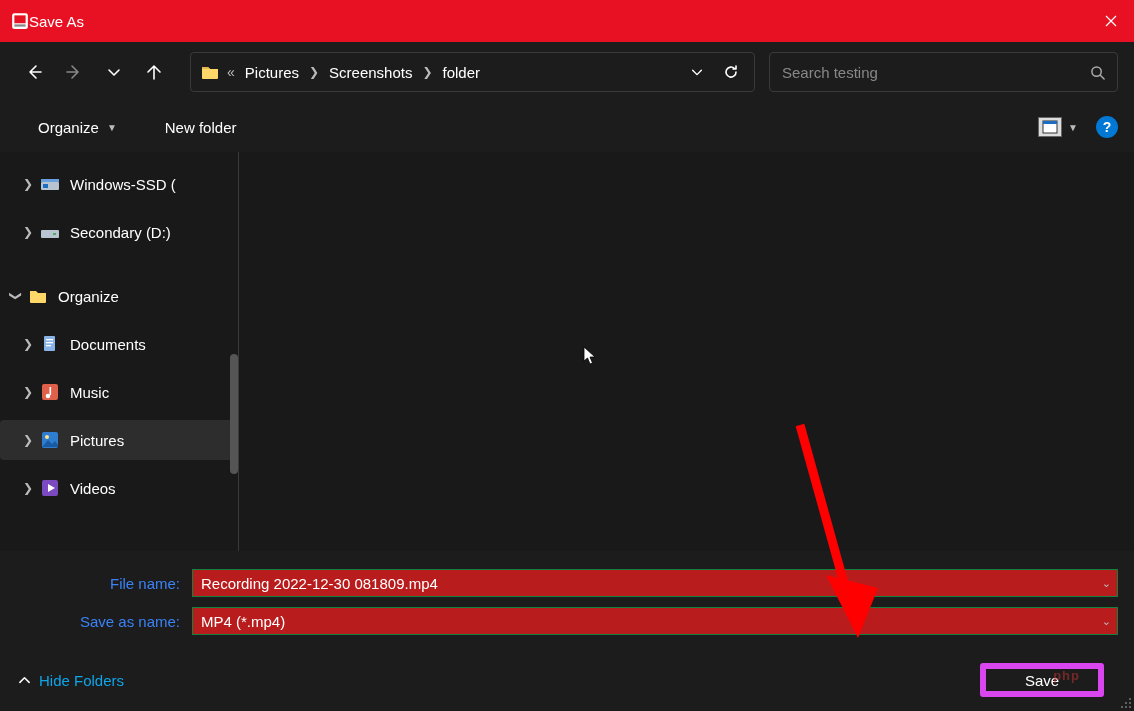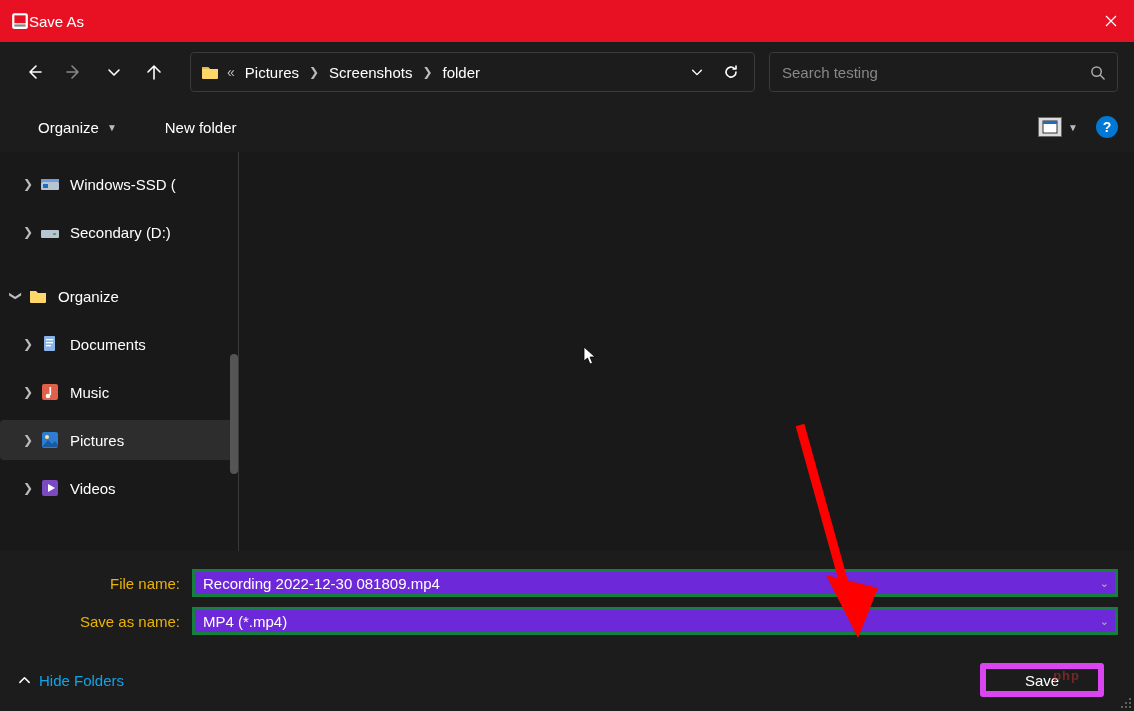--- a/index.html
+++ b/index.html
@@ -47,22 +47,22 @@
 .tree-item.indent1 { padding-left: 20px; }
 .tree-item.indent0 { padding-left: 8px; }
 .scroll-thumb { position:absolute; right:0; top:202px; width:8px; height:120px; background:#555; border-radius:4px; }
 .divider-v { width: 1px; background: #3a3a3a; }
 .content { flex: 1; background: #191919; display:flex; justify-content:center; padding-top:30px; color:#fff; font-size:15px; position:relative; }
 .cursor { position:absolute; left:344px; top:194px; width:14px; height:20px; }
 
 
 .formarea { background: #1c1c1c; padding: 18px 16px 4px 16px; }
 .form-row { display:flex; align-items:center; margin-bottom:10px; }
-.form-label { width: 176px; text-align:right; color:#eab308; font-size:15px; padding-right:12px; }
-.form-field { flex:1; height:28px; border:3px solid #15803d; background:#6d28d9; color:#fff; display:flex; align-items:center; padding:0 8px; font-size:15px; position:relative; }
+.form-label { width: 176px; text-align:right; color:#3b82f6; font-size:15px; padding-right:12px; }
+.form-field { flex:1; height:28px; border:1px solid #15803d; background:#b91c1c; color:#fff; display:flex; align-items:center; padding:0 8px; font-size:15px; position:relative; }
 .form-field .dd { position:absolute; right:6px; color:#bbb; font-size:11px; }
 
 .btnrow { height: 62px; display:flex; align-items:center; padding:0 30px 0 18px; }
 .hide-folders { display:flex; align-items:center; gap:8px; color:#0ea5e9; font-size:15px; }
 .btnrow .spacer2 { flex:1; }
 .dlg-btn { width:124px; height:34px; border:6px solid #d946ef; background:transparent; color:#fff; font-size:15px; margin-left:22px; border-radius:3px; }
 
 .resize-grip { position:absolute; right:2px; bottom:2px; width:14px; height:14px; }
 
 

